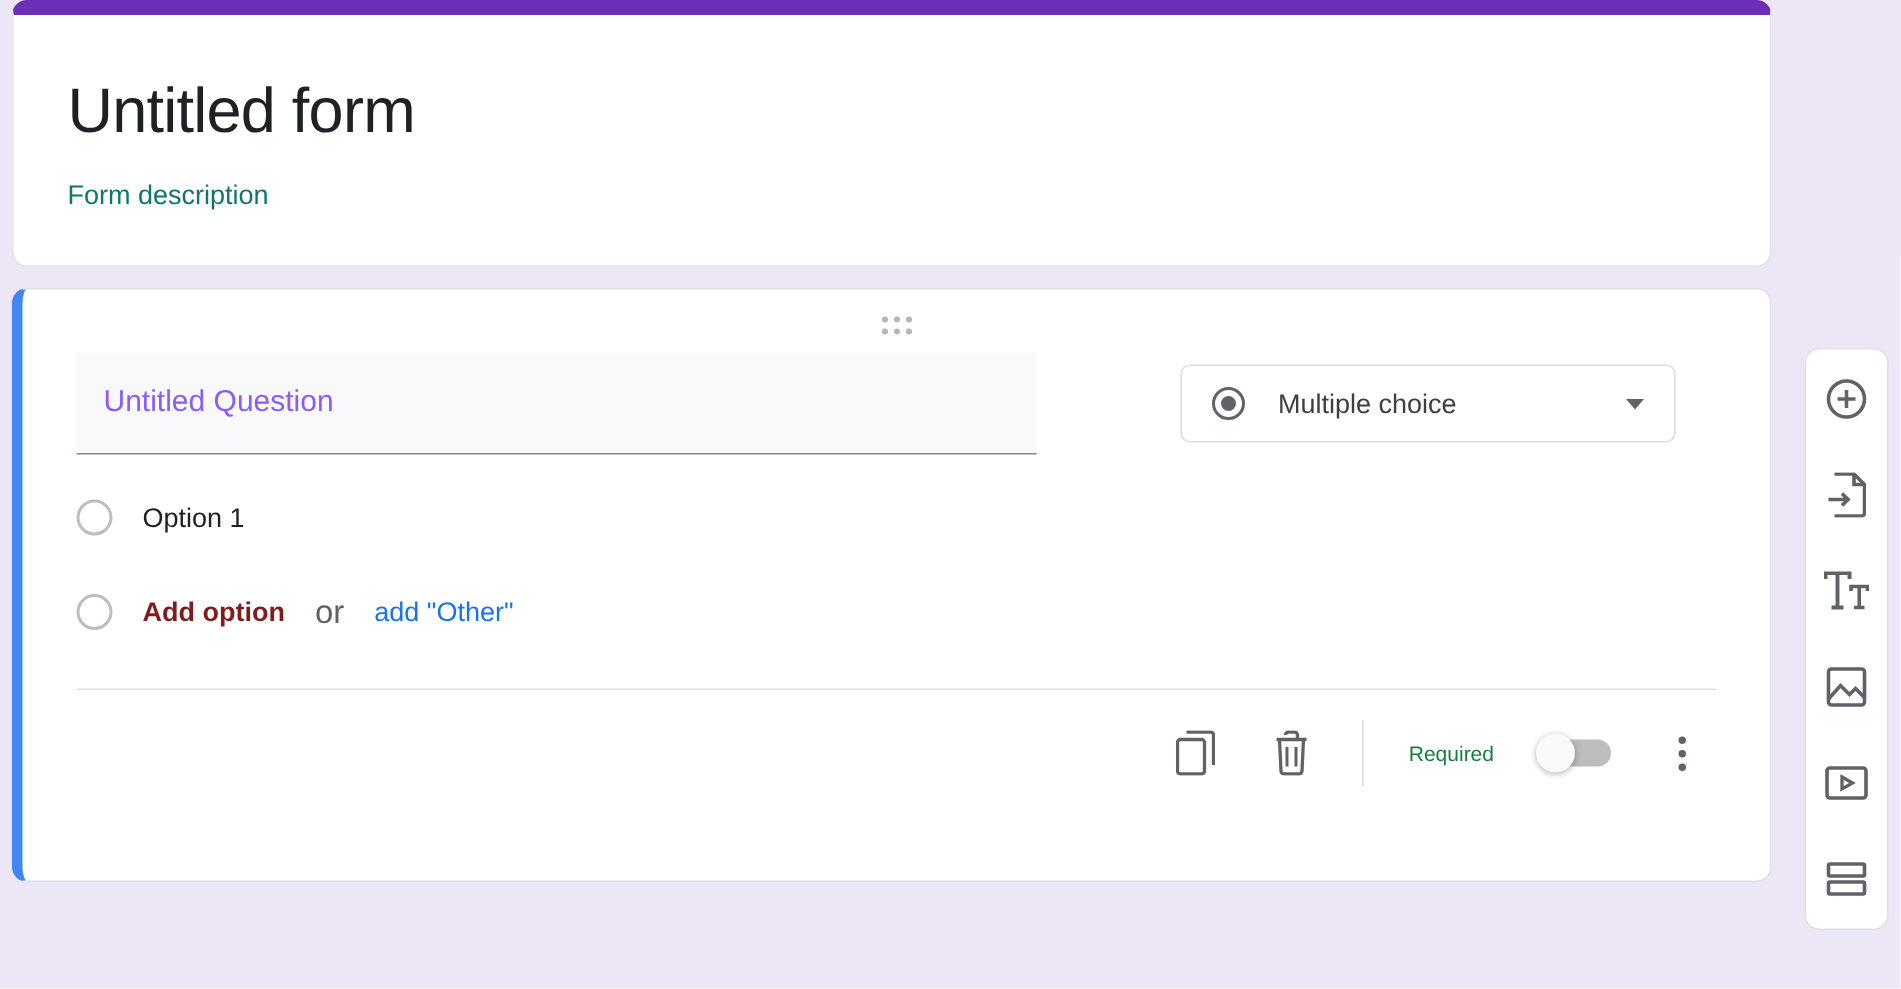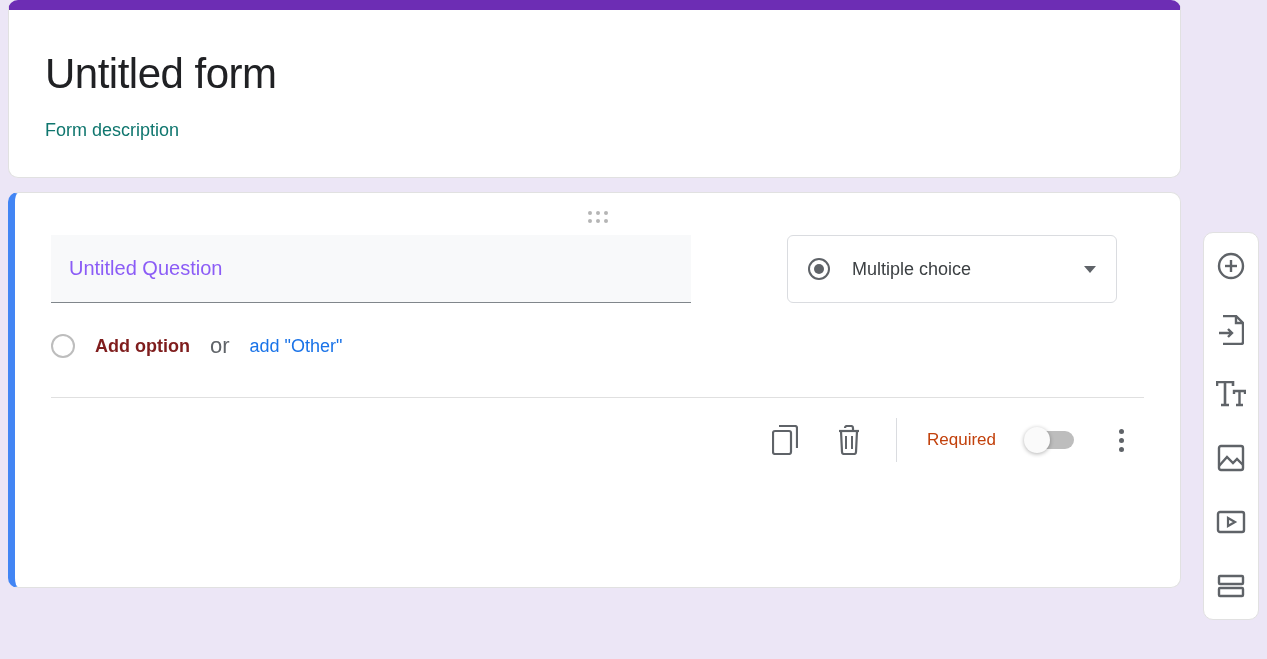--- a/index.html
+++ b/index.html
@@ -85,21 +85,21 @@
       border: none;
       border-bottom: 1px solid #80868b;
       padding: 22px 18px;
       font-size: 20px;
       color: #8b5cf6;
       outline: none;
       max-width: 640px;
     }
     .type-dropdown {
       width: 330px;
-      height: 68px;
+      height: 52px;
       border: 1px solid #dadce0;
       border-radius: 6px;
       display: flex;
       align-items: center;
       padding: 0 20px;
       gap: 22px;
       cursor: pointer;
     }
     .radio-glyph {
       width: 22px;
@@ -180,22 +180,22 @@
       justify-content: center;
       cursor: pointer;
       color: #5f6368;
     }
     .vertical-divider {
       width: 1px;
       height: 44px;
       background: #dadce0;
     }
     .required-label {
-      font-size: 17px;
-      color: #c2410c;
+      font-size: 14px;
+      color: #15803d;
     }
     .toggle {
       width: 48px;
       height: 18px;
       background: #bdbdbd;
       border-radius: 9px;
       position: relative;
       cursor: pointer;
     }
     .toggle-knob {
@@ -269,20 +269,24 @@
         <input type="text" class="question-input" value="Untitled Question" style="">
         <div class="type-dropdown">
           <div class="radio-glyph">
             <div class="radio-glyph-inner"></div>
           </div>
           <div class="type-label">Multiple choice</div>
           <div class="caret-down"></div>
         </div>
       </div>
 
+      <div class="option-row">
+        <div class="radio-empty"></div>
+        <div class="option-text">Option 1</div>
+      </div>
 
       <div class="option-row">
         <div class="radio-empty"></div>
         <span class="add-option-text">Add option</span>
         <span class="or-text">or</span>
         <span class="add-other-link">add "Other"</span>
       </div>
 
       <div class="divider"></div>
 

